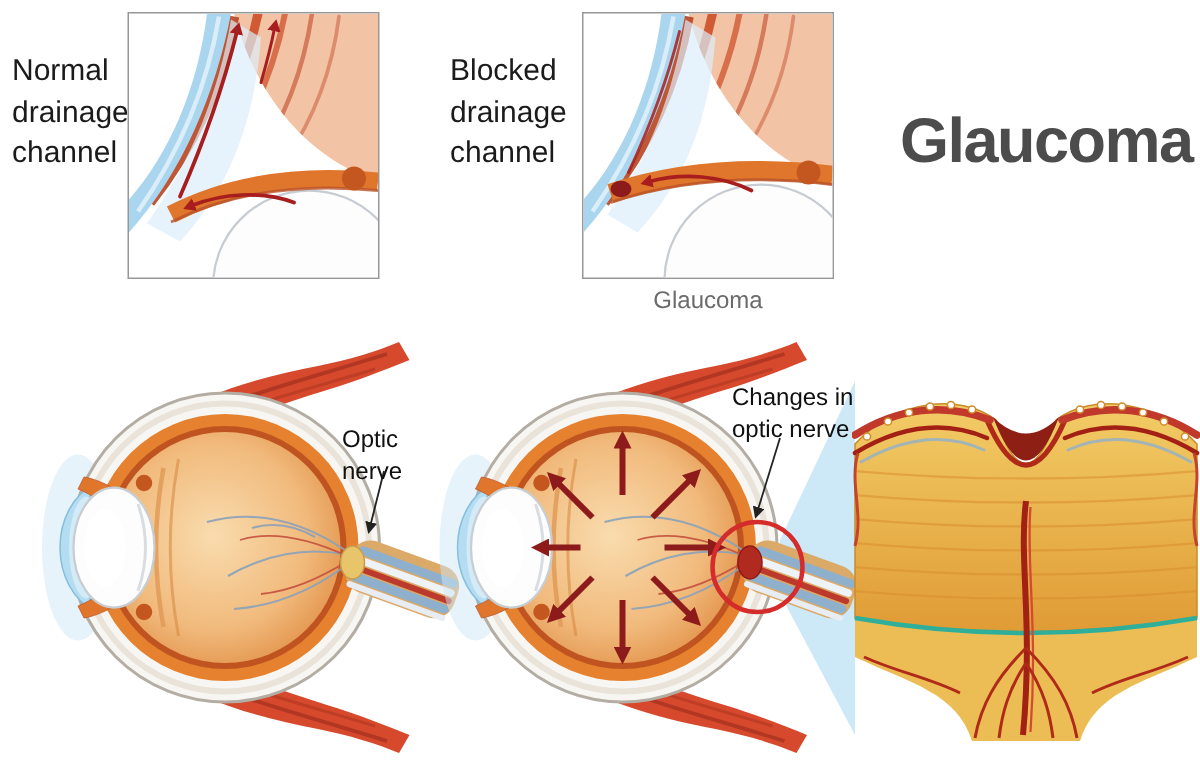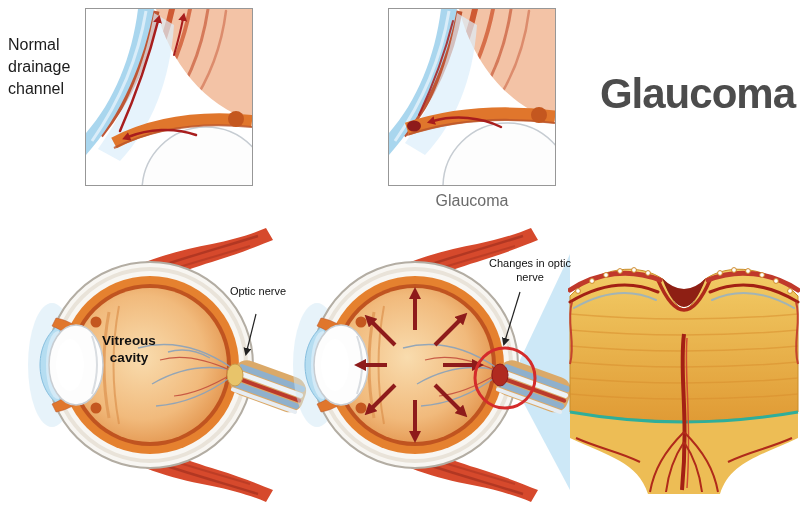--- a/index.html
+++ b/index.html
@@ -6,35 +6,35 @@
   .canvas{
     position:relative;width:800px;height:516px;background:#ffffff;overflow:hidden;
     font-family:"Liberation Sans","DejaVu Sans",sans-serif;color:#1c1c1c;
   }
   .abs{position:absolute;}
   .inset{
     position:absolute;width:168px;height:178px;border:1px solid #979797;
     background:#fff;box-sizing:border-box;overflow:hidden;
   }
   .caption{
-    position:absolute;width:76px;font-size:16px;line-height:1.38;color:#1b1b1b;
+    position:absolute;width:76px;font-size:20px;line-height:1.38;color:#1b1b1b;
   }
   .sublabel{
     position:absolute;font-size:16px;color:#6b6b6b;text-align:center;
   }
   .big-title{
     position:absolute;left:585px;top:70px;width:210px;text-align:right;
     font-size:42px;font-weight:700;color:#4c4c4c;letter-spacing:-1px;
   }
   .eye-label{
     position:absolute;text-align:center;font-size:13.5px;font-weight:700;
     color:#101010;line-height:1.25;z-index:6;
   }
   .pointer-label{
-    position:absolute;text-align:center;font-size:11px;font-weight:400;
+    position:absolute;text-align:left;font-size:16px;font-weight:400;
     color:#101010;line-height:1.3;z-index:6;
   }
   svg.layer{position:absolute;left:0;top:0;}
 </style>
 </head>
 <body>
 
 <div class="canvas">
 
   <div class="caption" style="left:8px;top:34px">Normal drainage channel</div>
@@ -65,20 +65,21 @@
       <path d="M28,139 Q86,110 166,118" stroke="#b9542a" stroke-width="2" fill="none" opacity="0.8"></path>
       <circle cx="150" cy="110" r="8" fill="#c4571f"></circle>
       <g stroke="#a81d1d" fill="none" stroke-linecap="round">
         <path d="M110,126 C88,118 62,120 42,128" stroke-width="2.5" marker-end="url(#fa1)"></path>
         <path d="M34,122 C48,90 62,52 72,12" stroke-width="2.5" marker-end="url(#fa1)"></path>
         <path d="M88,46 C92,32 95,20 97,10" stroke-width="2" marker-end="url(#fa1)"></path>
       </g>
     </svg>
   </div>
 
+  <div class="caption" style="left:300px;top:34px">Blocked drainage channel</div>
 
   <div class="inset" style="left:388px;top:8px">
     <svg width="166" height="176" viewBox="0 0 166 176">
       <defs>
         <clipPath id="tis2">
             <path d="M62,0 L166,0 L166,112 C118,96 84,54 70,0 Z"></path>
           </clipPath>
         <marker id="fa2" viewBox="0 0 10 10" markerWidth="9" markerHeight="10" markerUnits="userSpaceOnUse" refX="2" refY="5" orient="auto">
             <path d="M0,0 L9,5 L0,10 Z" fill="#a81d1d"></path>
           </marker>
@@ -312,17 +313,16 @@
     <defs>
       <marker id="ptr" viewBox="0 0 8 8" markerWidth="8" markerHeight="8" markerUnits="userSpaceOnUse" refX="6" refY="4" orient="auto">
         <path d="M0,0 L8,4 L0,8 Z" fill="#222222"></path>
       </marker>
     </defs>
     <line x1="256" y1="314" x2="246" y2="354" stroke="#222222" stroke-width="1.2" marker-end="url(#ptr)"></line>
     <line x1="520" y1="292" x2="504" y2="344" stroke="#222222" stroke-width="1.2" marker-end="url(#ptr)"></line>
     <circle cx="505" cy="378" r="30" fill="none" stroke="#d42b2b" stroke-width="3"></circle>
   </svg>
 
-  <div class="eye-label" style="left:84px;top:333px;width:90px">Vitreous cavity</div>
   <div class="pointer-label" style="left:228px;top:284px;width:60px">Optic nerve</div>
   <div class="pointer-label" style="left:488px;top:256px;width:84px">Changes in optic nerve</div>
 
 </div>
 
 </body></html>

